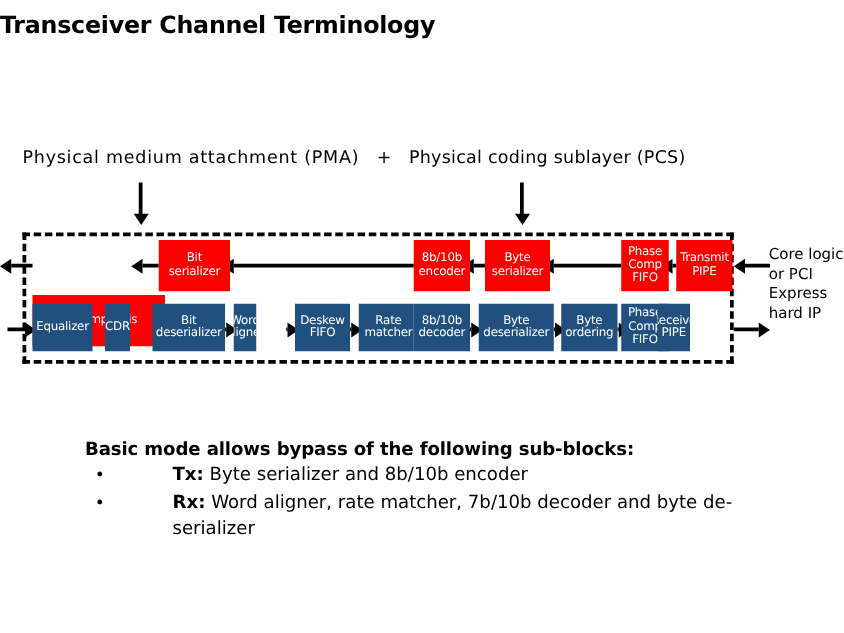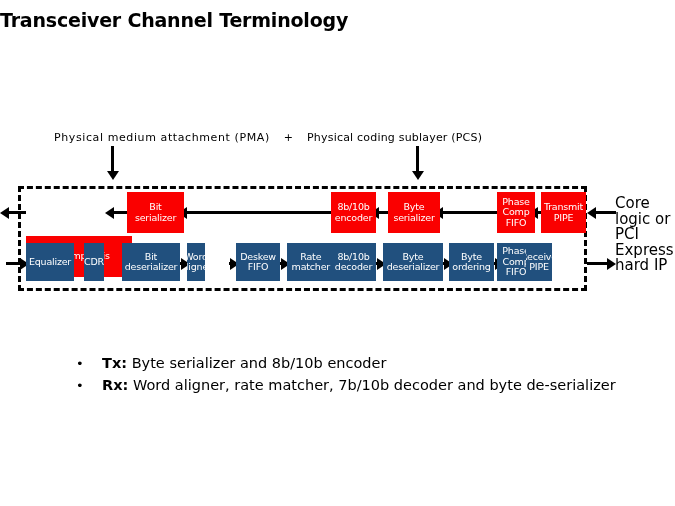--- a/index.html
+++ b/index.html
@@ -25,27 +25,26 @@
     text-align: left;
     font-size: 19px;
     font-weight: bold;
     letter-spacing: -0.2px;
     color: #000000;
   }
 
   
   #layer-caption {
     position: absolute;
-    top: 131px;
+    top: 118px;
     left: 18px;
     width: 560px;
-    font-size: 11px;
+    font-size: 14px;
     color: #000000;
     white-space: nowrap;
-    margin-left: 36px;
   }
   #layer-caption .pma { letter-spacing: 0.6px; }
   #layer-caption .plus { display: inline-block; padding: 0 14px; }
   #layer-caption .pcs { letter-spacing: 0.2px; }
 
   
   .down-arrow {
     position: absolute;
     width: 3px;
     height: 26px;
@@ -122,21 +121,21 @@
     border-bottom: 6px solid transparent;
     border-left: 9px solid #000000;
   }
 
   
   #core-logic-label {
     position: absolute;
     left: 615px;
     top: 196px;
     width: 60px;
-    font-size: 15px;
+    font-size: 12px;
     line-height: 15.5px;
     color: #000000;
   }
 
   
   #notes {
     position: absolute;
     left: 68px;
     top: 352px;
     width: 580px;
@@ -158,20 +157,21 @@
     flex: 0 0 34px;
     text-align: left;
     padding-left: 8px;
     box-sizing: border-box;
     font-size: 13px;
     line-height: 21px;
   }
   #notes .btext {
     flex: 1;
     line-height: 21px;
+    margin-left: 36px;
   }
   #notes .btext b { font-weight: bold; }
 </style>
 </head>
 <body>
 
 <div id="slide-title">Transceiver Channel Terminology</div>
 
 <div id="layer-caption">
   <span class="pma">Physical medium attachment (PMA)</span><span class="plus">+</span><span class="pcs">Physical coding sublayer (PCS)</span>
@@ -255,20 +255,21 @@
       <span>Phase<br>Comp<br>FIFO</span>
     </div>
     <div class="blk blue row-rx" style="left: 526px; width: 26px;">
       <span>Receive<br>PIPE</span>
     </div>
   </div>
 
 <div id="core-logic-label">Core logic or PCI Express hard IP</div>
 
 <div id="notes">
+  <div class="heading">Basic mode allows bypass of the following sub-blocks:</div>
   <div class="bullet-row">
     <span class="dot">•</span>
     <span class="btext"><b>Tx:</b><span> Byte serializer and 8b/10b encoder</span></span>
   </div>
   <div class="bullet-row">
     <span class="dot">•</span>
     <span class="btext"><b>Rx:</b><span> Word aligner, rate matcher, 7b/10b decoder and byte de-serializer</span></span>
   </div>
 </div>
 

